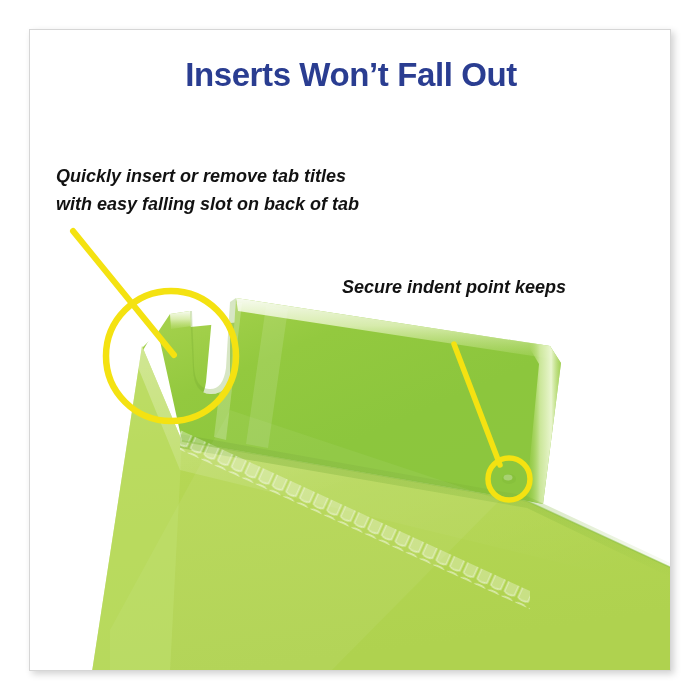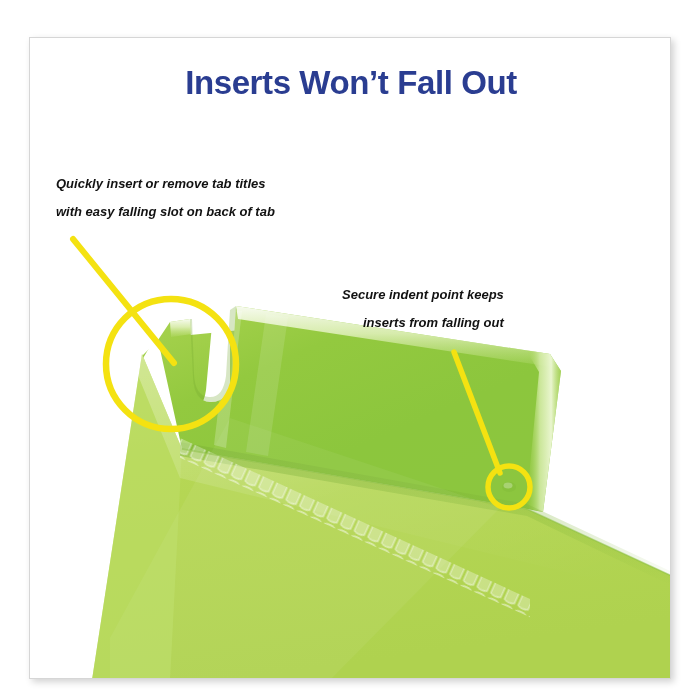--- a/index.html
+++ b/index.html
@@ -27,21 +27,20 @@
     position: absolute;
     left: 29px;
     top: 29px;
     width: 642px;
     height: 642px;
     background: #ffffff;
     border: 1px solid #d6d6d6;
     box-sizing: border-box;
     box-shadow: 3px 3px 7px rgba(0,0,0,0.18);
     overflow: hidden;
-    margin-top: 8px;
   }
 
   
   .headline {
     position: absolute;
     left: 0;
     top: 26px;
     width: 642px;
     text-align: center;
     font-size: 33px;
@@ -50,21 +49,21 @@
     color: #2a3d91;
     white-space: nowrap;
   }
 
   
   .anno {
     position: absolute;
     font-style: italic;
     font-weight: bold;
     color: #121212;
-    font-size: 13px;
+    font-size: 18px;
     line-height: 28px;
     white-space: nowrap;
   }
   .anno-left  { left: 26px;  top: 132px; text-align: left; }
   .anno-right { left: 312px; top: 243px; text-align: right; }
   .anno .line { display: block; }
 
   
   .photo {
     position: absolute;
@@ -245,17 +244,16 @@
 
     <div class="headline">Inserts Won’t Fall Out</div>
 
     <div class="anno anno-left">
       <span class="line">Quickly insert or remove tab titles</span>
       <span class="line">with easy falling slot on back of tab</span>
     </div>
 
     <div class="anno anno-right">
       <span class="line">Secure indent point keeps</span>
-      <span class="line">inserts from falling out</span>
     </div>
 
   </div>
 </div>
 
 </body></html>

